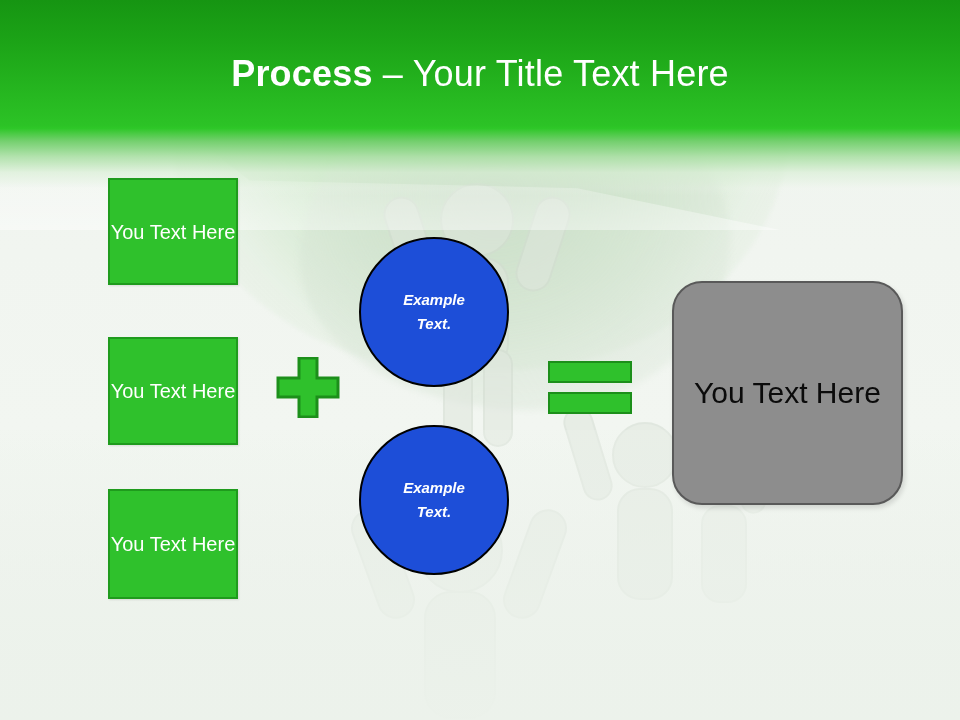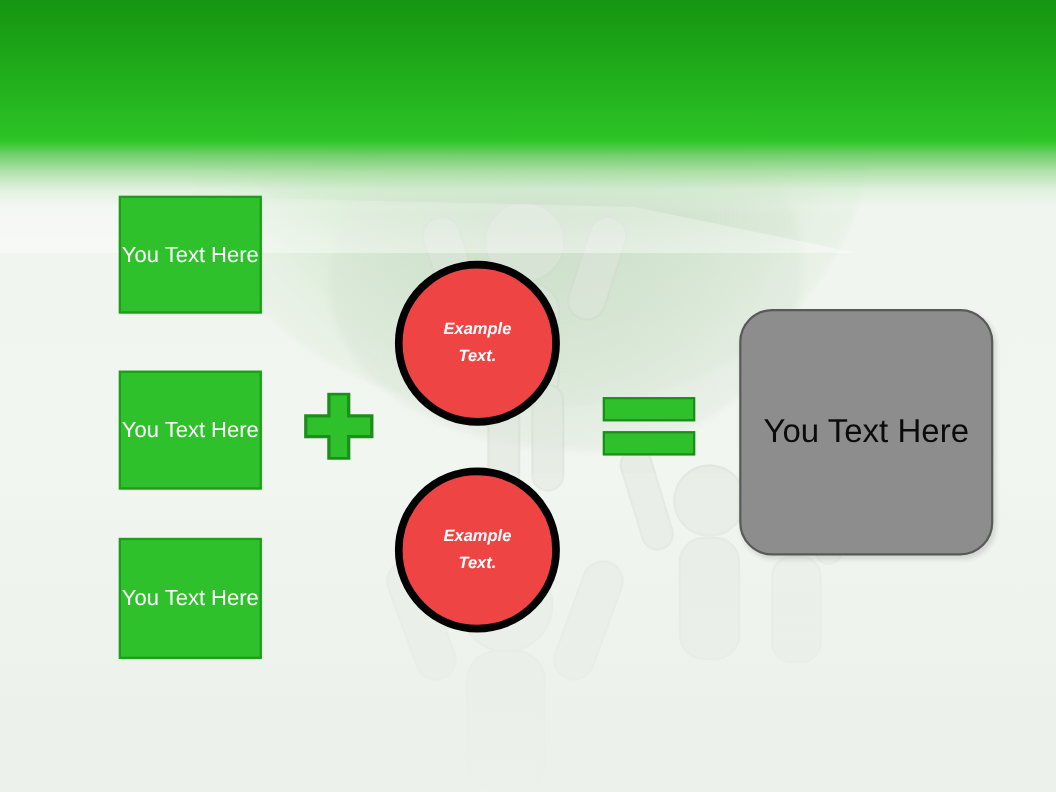--- a/index.html
+++ b/index.html
@@ -148,22 +148,22 @@
     height: 61px;
   }
   .plus svg { display:block; }
 
   
   .circle {
     position: absolute;
     width: 150px;
     height: 150px;
     border-radius: 50%;
-    background: #ef4444;
-    border: 7px solid #000000;
+    background: #1d4ed8;
+    border: 2px solid #000000;
     box-sizing: border-box;
     display: flex;
     align-items: center;
     justify-content: center;
     text-align: center;
     color: #ffffff;
     font-size: 15px;
     line-height: 24px;
     font-weight: bold;
     font-style: italic;
@@ -262,20 +262,23 @@
         <rect x="18" y="106" width="44" height="96" rx="18"></rect>
         <rect x="66" y="34" width="24" height="80" rx="12" transform="rotate(18 78 74)"></rect>
       </g>
     </svg>
   </div>
 
   <div class="bg-panel"></div>
   <div class="bg-floor"></div>
 
   <div class="header"></div>
+  <div class="title">
+    <span class="bold">Process</span><span class="light"> – Your Title Text Here</span>
+  </div>
 
   <div class="gbox" id="gbox-1">
     <span>You Text Here</span>
   </div>
   <div class="gbox" id="gbox-2">
     <span>You Text Here</span>
   </div>
   <div class="gbox" id="gbox-3">
     <span>You Text Here</span>
   </div>

